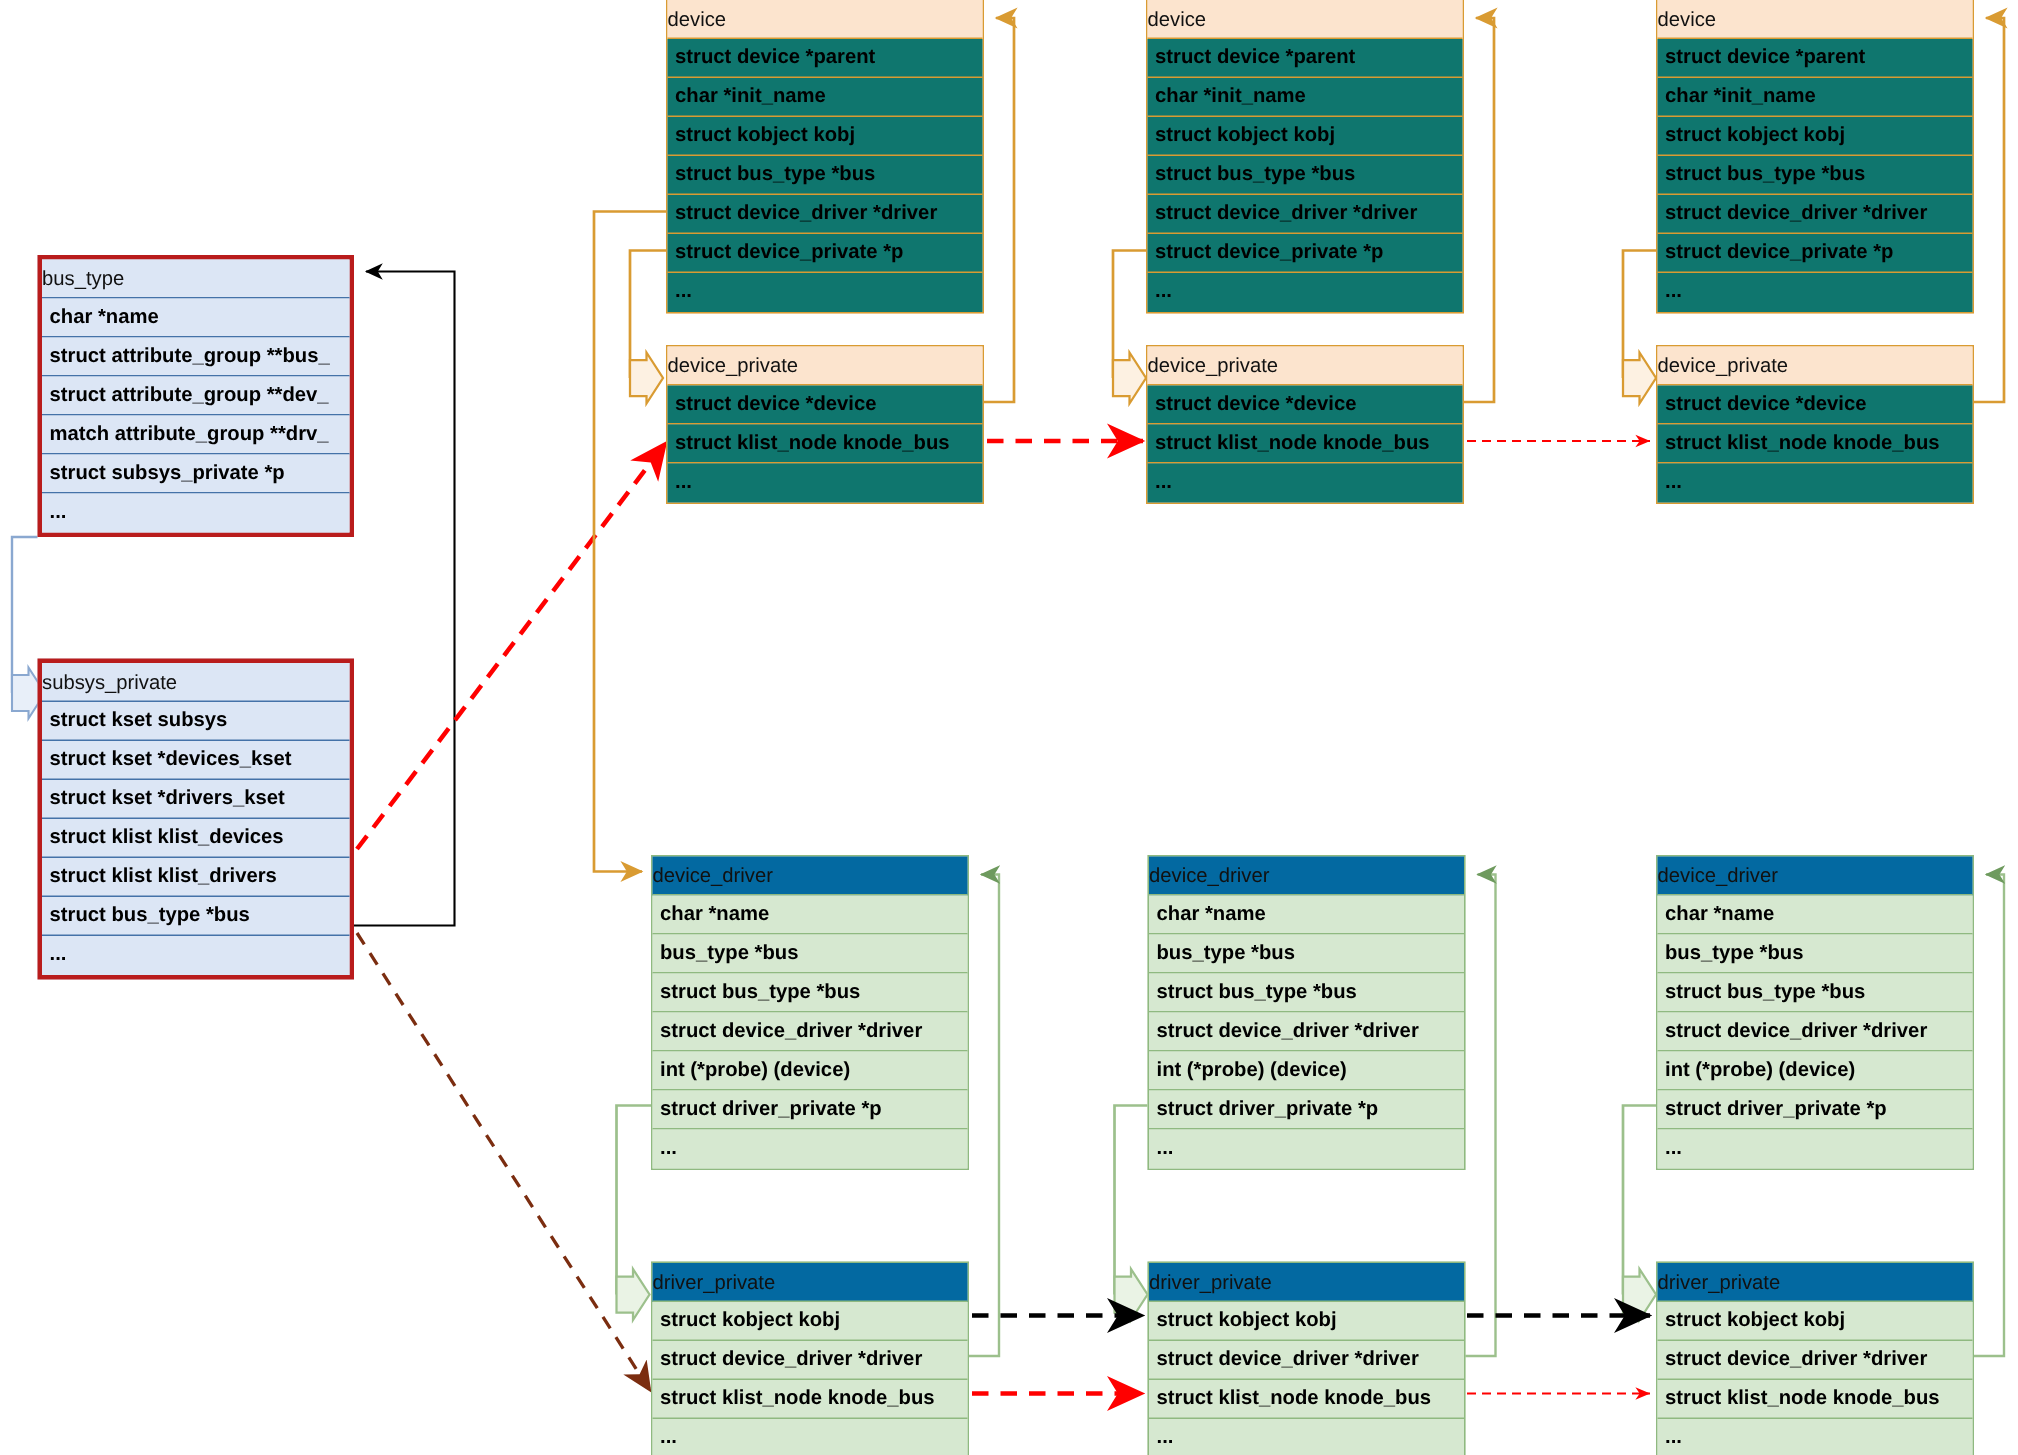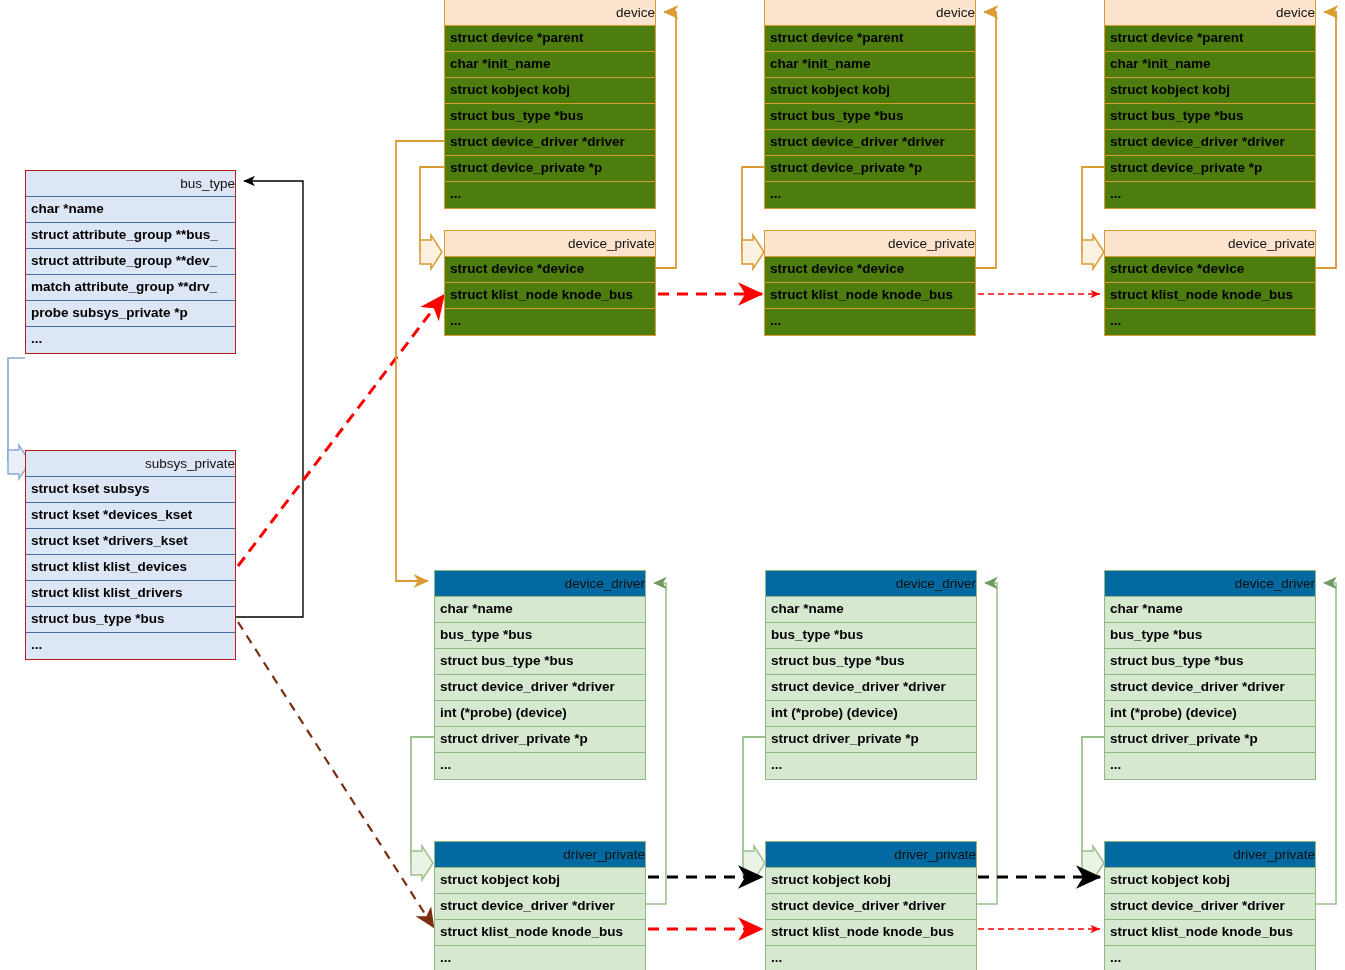--- a/index.html
+++ b/index.html
@@ -1,38 +1,38 @@
 <!DOCTYPE html>
 <html><head>
 <meta charset="utf-8">
 <style>
   html,body{margin:0;padding:0;background:#ffffff;}
   body{font-family:"Liberation Sans",sans-serif;}
   #canvas{position:relative;width:1345px;height:970px;overflow:hidden;background:#fff;}
 
   .uml{position:absolute;box-sizing:border-box;}
   .uml .hdr{
-    box-sizing:border-box;height:26px;line-height:25px;text-align:right;
+    box-sizing:border-box;height:26px;line-height:25px;text-align:left;
     font-size:13.5px;font-weight:400;color:#111;overflow:hidden;white-space:nowrap;
   }
   .uml .row{
     box-sizing:border-box;height:26px;line-height:24px;padding-left:5px;
     font-size:13.5px;font-weight:700;color:#000;overflow:hidden;white-space:nowrap;
   }
 
   
-  .blue{border:1px solid #b91c1c;background:#DCE6F5;}
+  .blue{border:3px solid #b91c1c;background:#DCE6F5;}
   .blue .hdr{background:#DCE6F5;border-bottom:1px solid #4472A8;}
   .blue .row{background:#DCE6F5;border-bottom:1px solid #4472A8;}
   .blue .row:last-child{border-bottom:none;}
 
   
   .orange{border:1px solid #D99B32;background:#FCE4CE;}
   .orange .hdr{background:#FCE4CE;border-bottom:1px solid #D99B32;}
-  .orange .row{background:#4d7c0f;border-bottom:1px solid #D99B32;}
+  .orange .row{background:#0f766e;border-bottom:1px solid #D99B32;}
   .orange .row:last-child{border-bottom:none;}
 
   
   .green{border:1px solid #8FB980;background:#D6E8D0;}
   .green .hdr{background:#0369a1;border-bottom:1px solid #8FB980;}
   .green .row{background:#D6E8D0;border-bottom:1px solid #8FB980;}
   .green .row:last-child{border-bottom:none;}
 
   svg.edges{position:absolute;left:0;top:0;width:1345px;height:970px;overflow:visible;pointer-events:none;}
 </style>
@@ -157,25 +157,25 @@
       <path d="M978,929 L1100,929" fill="none" stroke="#FF0000" stroke-width="1.3" stroke-dasharray="6,4" marker-end="url(#arrRedS)"></path>
     </g>
   </svg>
 
   <div class="uml blue" style="left:25px;top:170px;width:211px;">
     <div class="hdr">bus_type</div>
     <div class="row">char            *name</div>
     <div class="row">struct attribute_group **bus_</div>
     <div class="row">struct attribute_group **dev_</div>
     <div class="row">match attribute_group **drv_</div>
-    <div class="row">probe subsys_private *p</div>
-    <div class="row">...</div>
-  </div>
-
-  <div class="uml blue" style="left:25px;top:450px;width:211px;">
+    <div class="row">struct subsys_private *p</div>
+    <div class="row">...</div>
+  </div>
+
+  <div class="uml blue" style="left:25px;top:439px;width:211px;">
     <div class="hdr">subsys_private</div>
     <div class="row">struct kset subsys</div>
     <div class="row">struct kset *devices_kset</div>
     <div class="row">struct kset *drivers_kset</div>
     <div class="row">struct klist klist_devices</div>
     <div class="row">struct klist klist_drivers</div>
     <div class="row">struct bus_type *bus</div>
     <div class="row">...</div>
   </div>
 

